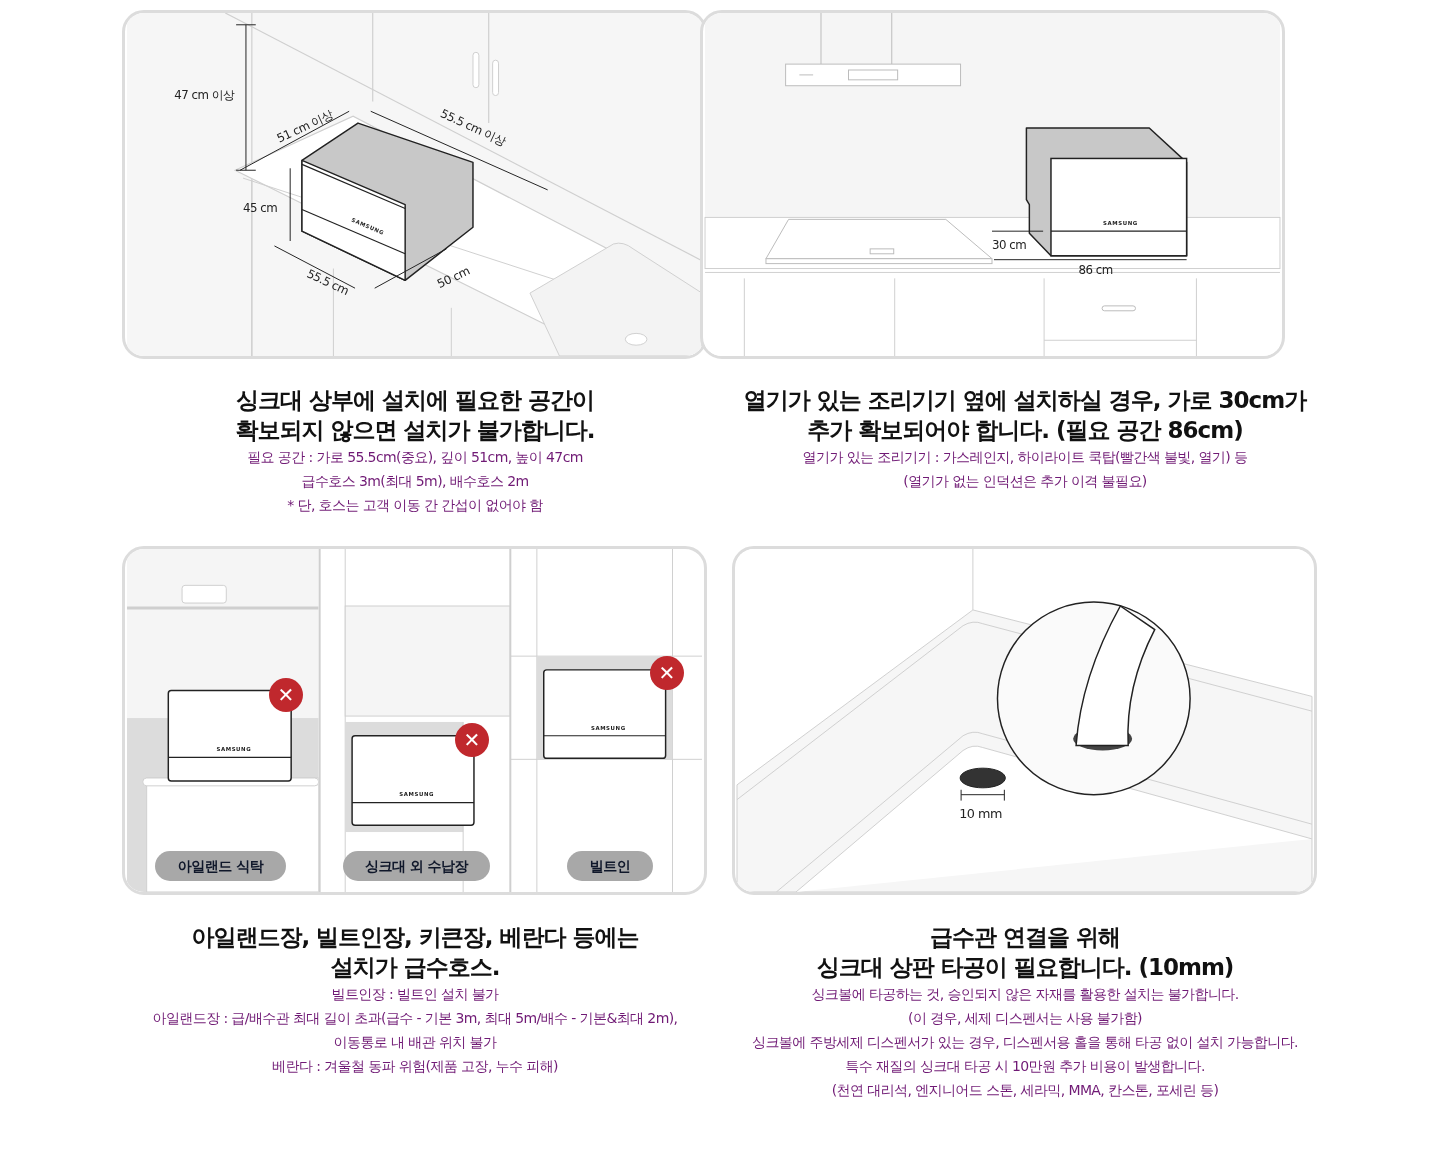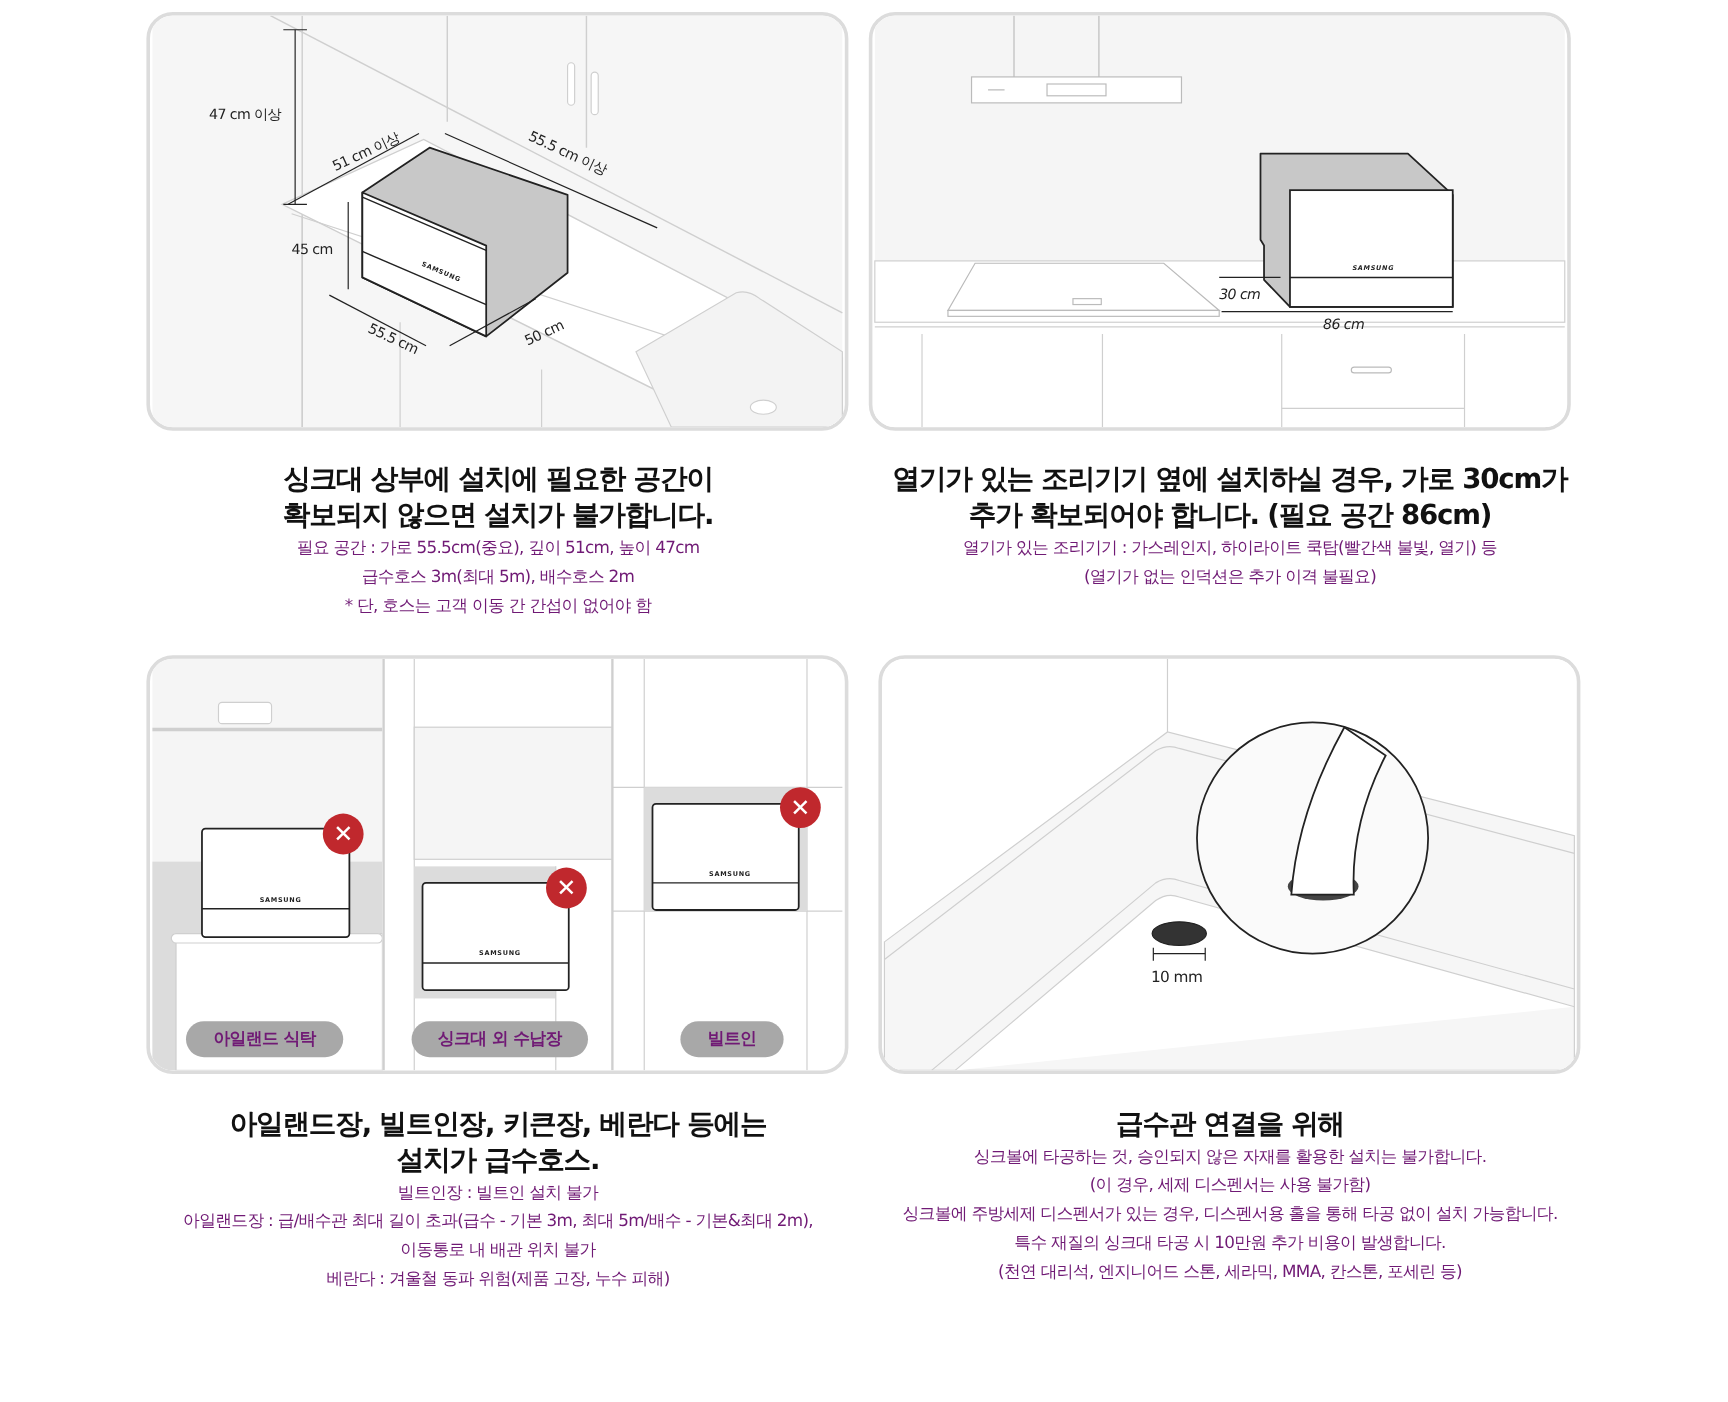--- a/index.html
+++ b/index.html
@@ -11,21 +11,21 @@
     width: 585px;
     height: 349px;
     border: 3px solid #dcdcdc;
     border-radius: 22px;
     overflow: hidden;
     background: #ffffff;
   }
   .panel svg { position: absolute; left: 0; top: 0; width: 100%; height: 100%; }
 
   #p1 { left: 122px; top: 10px; }
-  #p2 { left: 724px; top: 10px; font-style: italic; }
+  #p2 { left: 700px; top: 10px; }
   #p3 { left: 122px; top: 546px; }
   #p4 { left: 732px; top: 546px; }
 
   .caption {
     position: absolute;
     width: 610px;
     text-align: center;
   }
   .caption .headline {
     font-size: 23px;
@@ -50,21 +50,21 @@
   #c4 { left: 720px; top: 922px; }
 
   .dim-label { font-family: "DejaVu Sans", sans-serif; font-size: 12px; fill: #222; letter-spacing: -0.5px; }
   .brand { font-family: "DejaVu Sans", sans-serif; font-size: 5.5px; font-weight: bold; fill: #222; letter-spacing: 0.6px; }
 
   .pill {
     position: absolute;
     height: 30px;
     border-radius: 15px;
     background: #a8a8a8;
-    color: #701a75;
+    color: #0f172a;
     font-size: 14px;
     font-weight: bold;
     line-height: 30px;
     text-align: center;
     letter-spacing: -0.5px;
   }
   .x-badge {
     position: absolute;
     width: 34px; height: 34px;
     border-radius: 50%;
@@ -259,20 +259,21 @@
     <div>빌트인장 : 빌트인 설치 불가</div>
     <div>아일랜드장 : 급/배수관 최대 길이 초과(급수 - 기본 3m, 최대 5m/배수 - 기본&amp;최대 2m),</div>
     <div>이동통로 내 배관 위치 불가</div>
     <div>베란다 : 겨울철 동파 위험(제품 고장, 누수 피해)</div>
   </div>
 </div>
 
 <div class="caption" id="c4">
   <div class="headline">
     <div>급수관 연결을 위해</div>
+    <div>싱크대 상판 타공이 필요합니다. (10mm)</div>
   </div>
   <div class="details">
     <div>싱크볼에 타공하는 것, 승인되지 않은 자재를 활용한 설치는 불가합니다.</div>
     <div>(이 경우, 세제 디스펜서는 사용 불가함)</div>
     <div>싱크볼에 주방세제 디스펜서가 있는 경우, 디스펜서용 홀을 통해 타공 없이 설치 가능합니다.</div>
     <div>특수 재질의 싱크대 타공 시 10만원 추가 비용이 발생합니다.</div>
     <div>(천연 대리석, 엔지니어드 스톤, 세라믹, MMA, 칸스톤, 포세린 등)</div>
   </div>
 </div>
 

